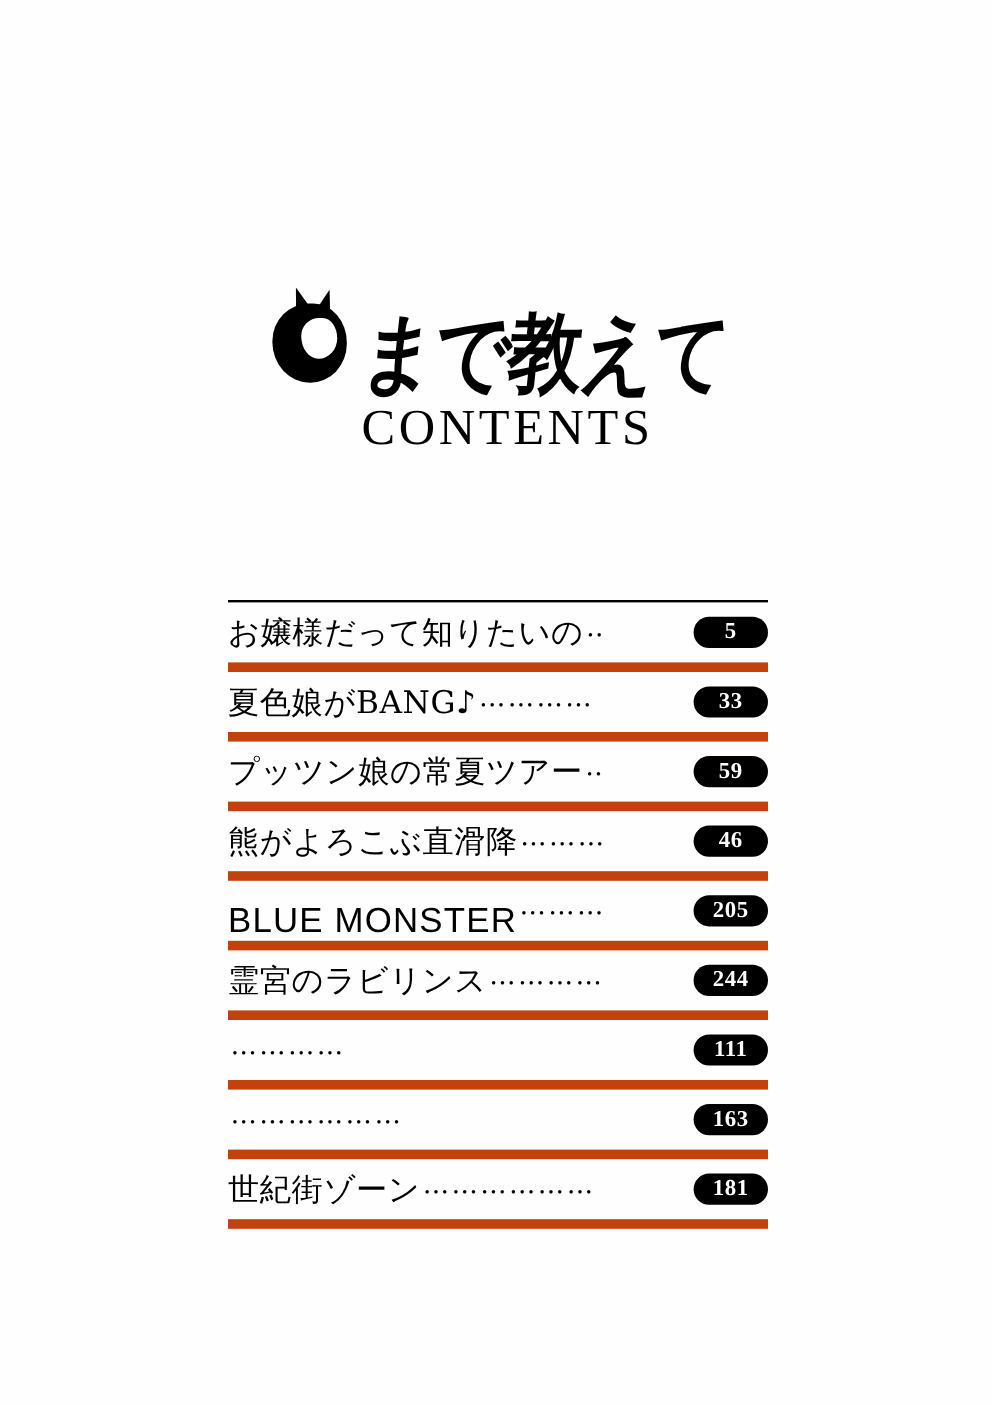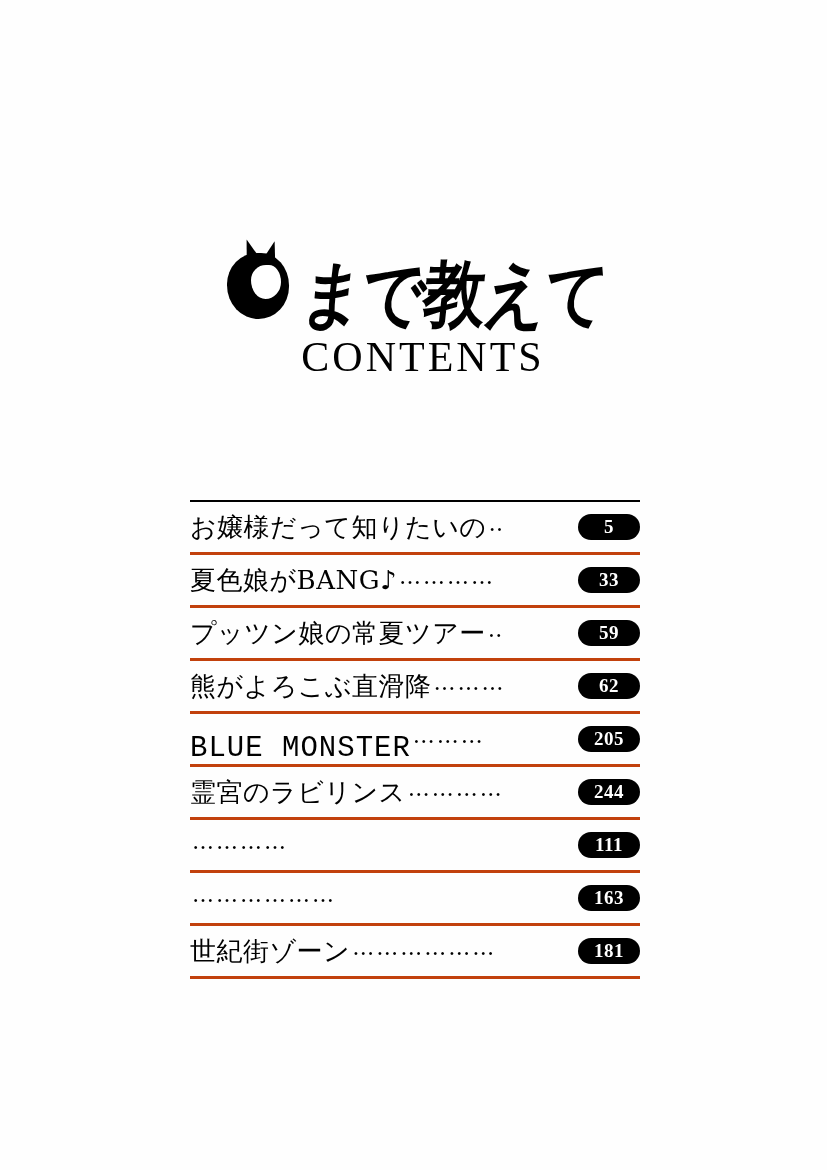--- a/index.html
+++ b/index.html
@@ -116,33 +116,33 @@
   .toc-rule {
     height: 2px;
     background: #000;
     width: 100%;
   }
 
   .toc-row {
     display: flex;
     align-items: center;
     height: 50px;
-    border-bottom: 3px solid #c2410c;
+    border-bottom: 8px solid #c2410c;
     position: relative;
   }
 
   .toc-title {
     font-family: "DejaVu Serif", serif;
     font-size: 26px;
     white-space: nowrap;
     letter-spacing: 0.5px;
   }
 
   .toc-title.latin {
-    font-family: Liberation Mono, monospace;
+    font-family: Liberation Sans, sans-serif;
     font-size: 29px;
     letter-spacing: 1px;
     margin-top: 18px;
   }
 
   .toc-dots {
     flex: 1;
     overflow: hidden;
     white-space: nowrap;
     font-family: "DejaVu Serif", serif;
@@ -204,21 +204,21 @@
           <span class="toc-page">33</span>
         </div>
         <div class="toc-row">
           <span class="toc-title">プッツン娘の常夏ツアー</span>
           <span class="toc-dots">‥</span>
           <span class="toc-page">59</span>
         </div>
         <div class="toc-row">
           <span class="toc-title">熊がよろこぶ直滑降</span>
           <span class="toc-dots">………</span>
-          <span class="toc-page">62</span>
+          <span class="toc-page">46</span>
         </div>
         <div class="toc-row">
           <span class="toc-title latin">BLUE  MONSTER</span>
           <span class="toc-dots">………</span>
           <span class="toc-page">205</span>
         </div>
         <div class="toc-row">
           <span class="toc-title">霊宮のラビリンス</span>
           <span class="toc-dots">…………</span>
           <span class="toc-page">244</span>

